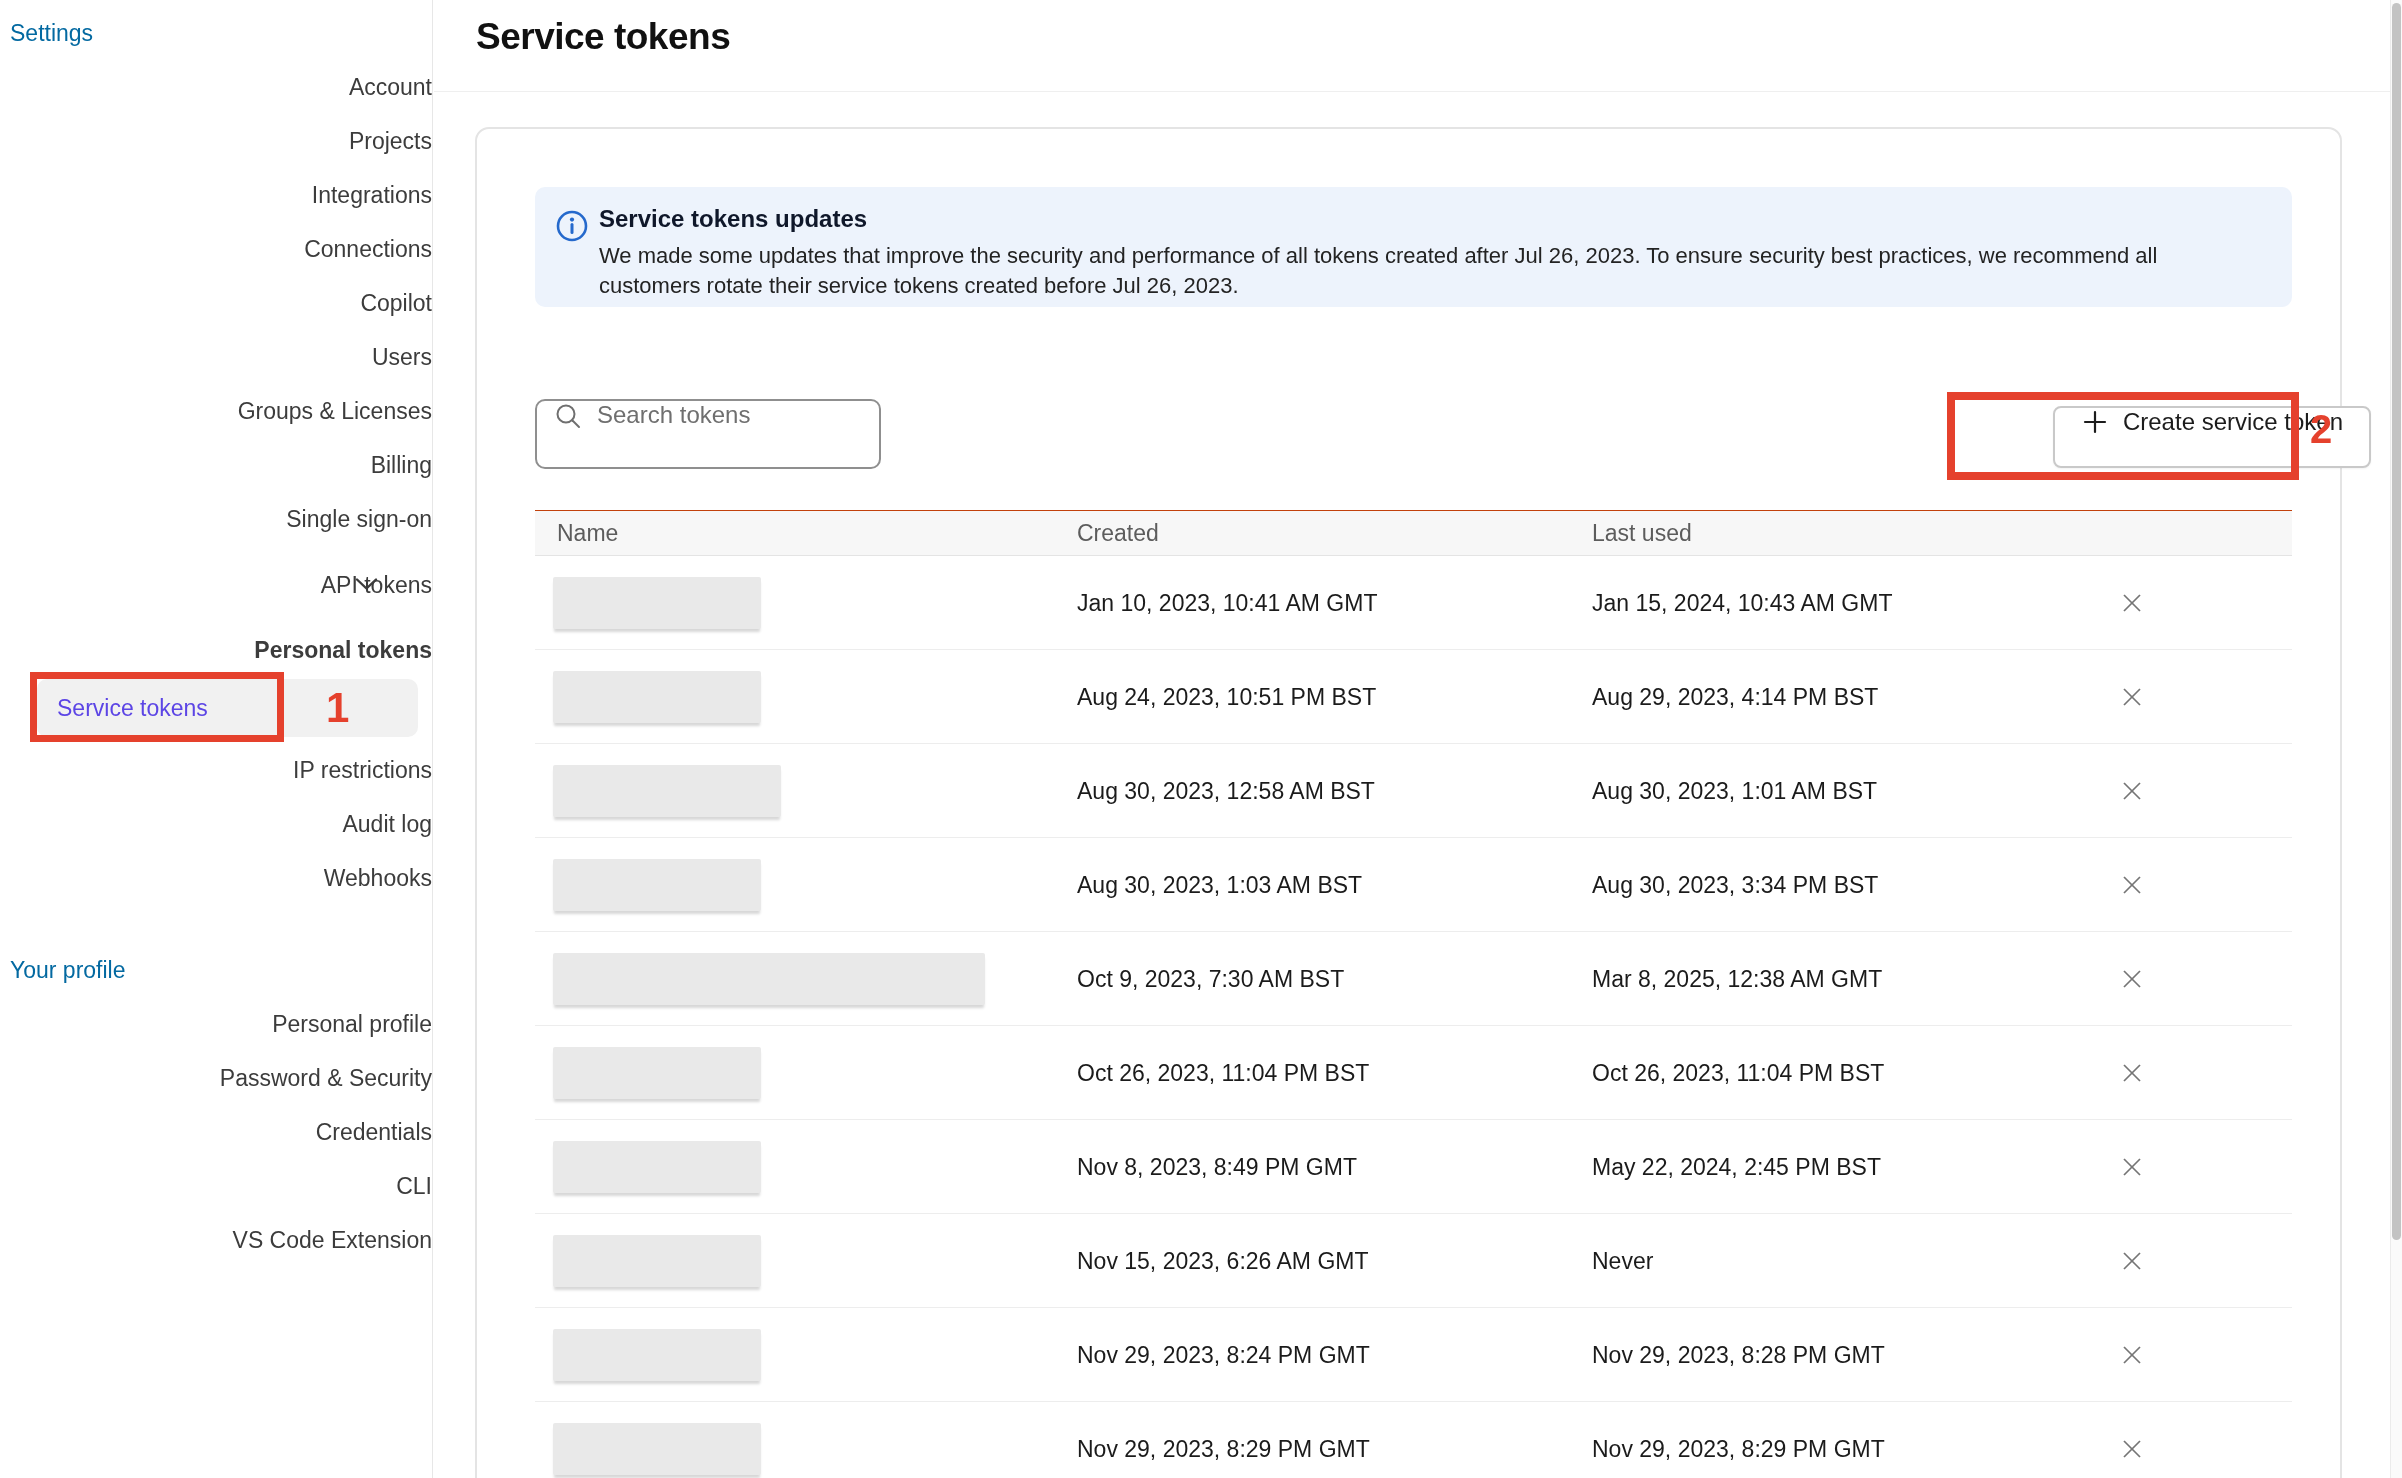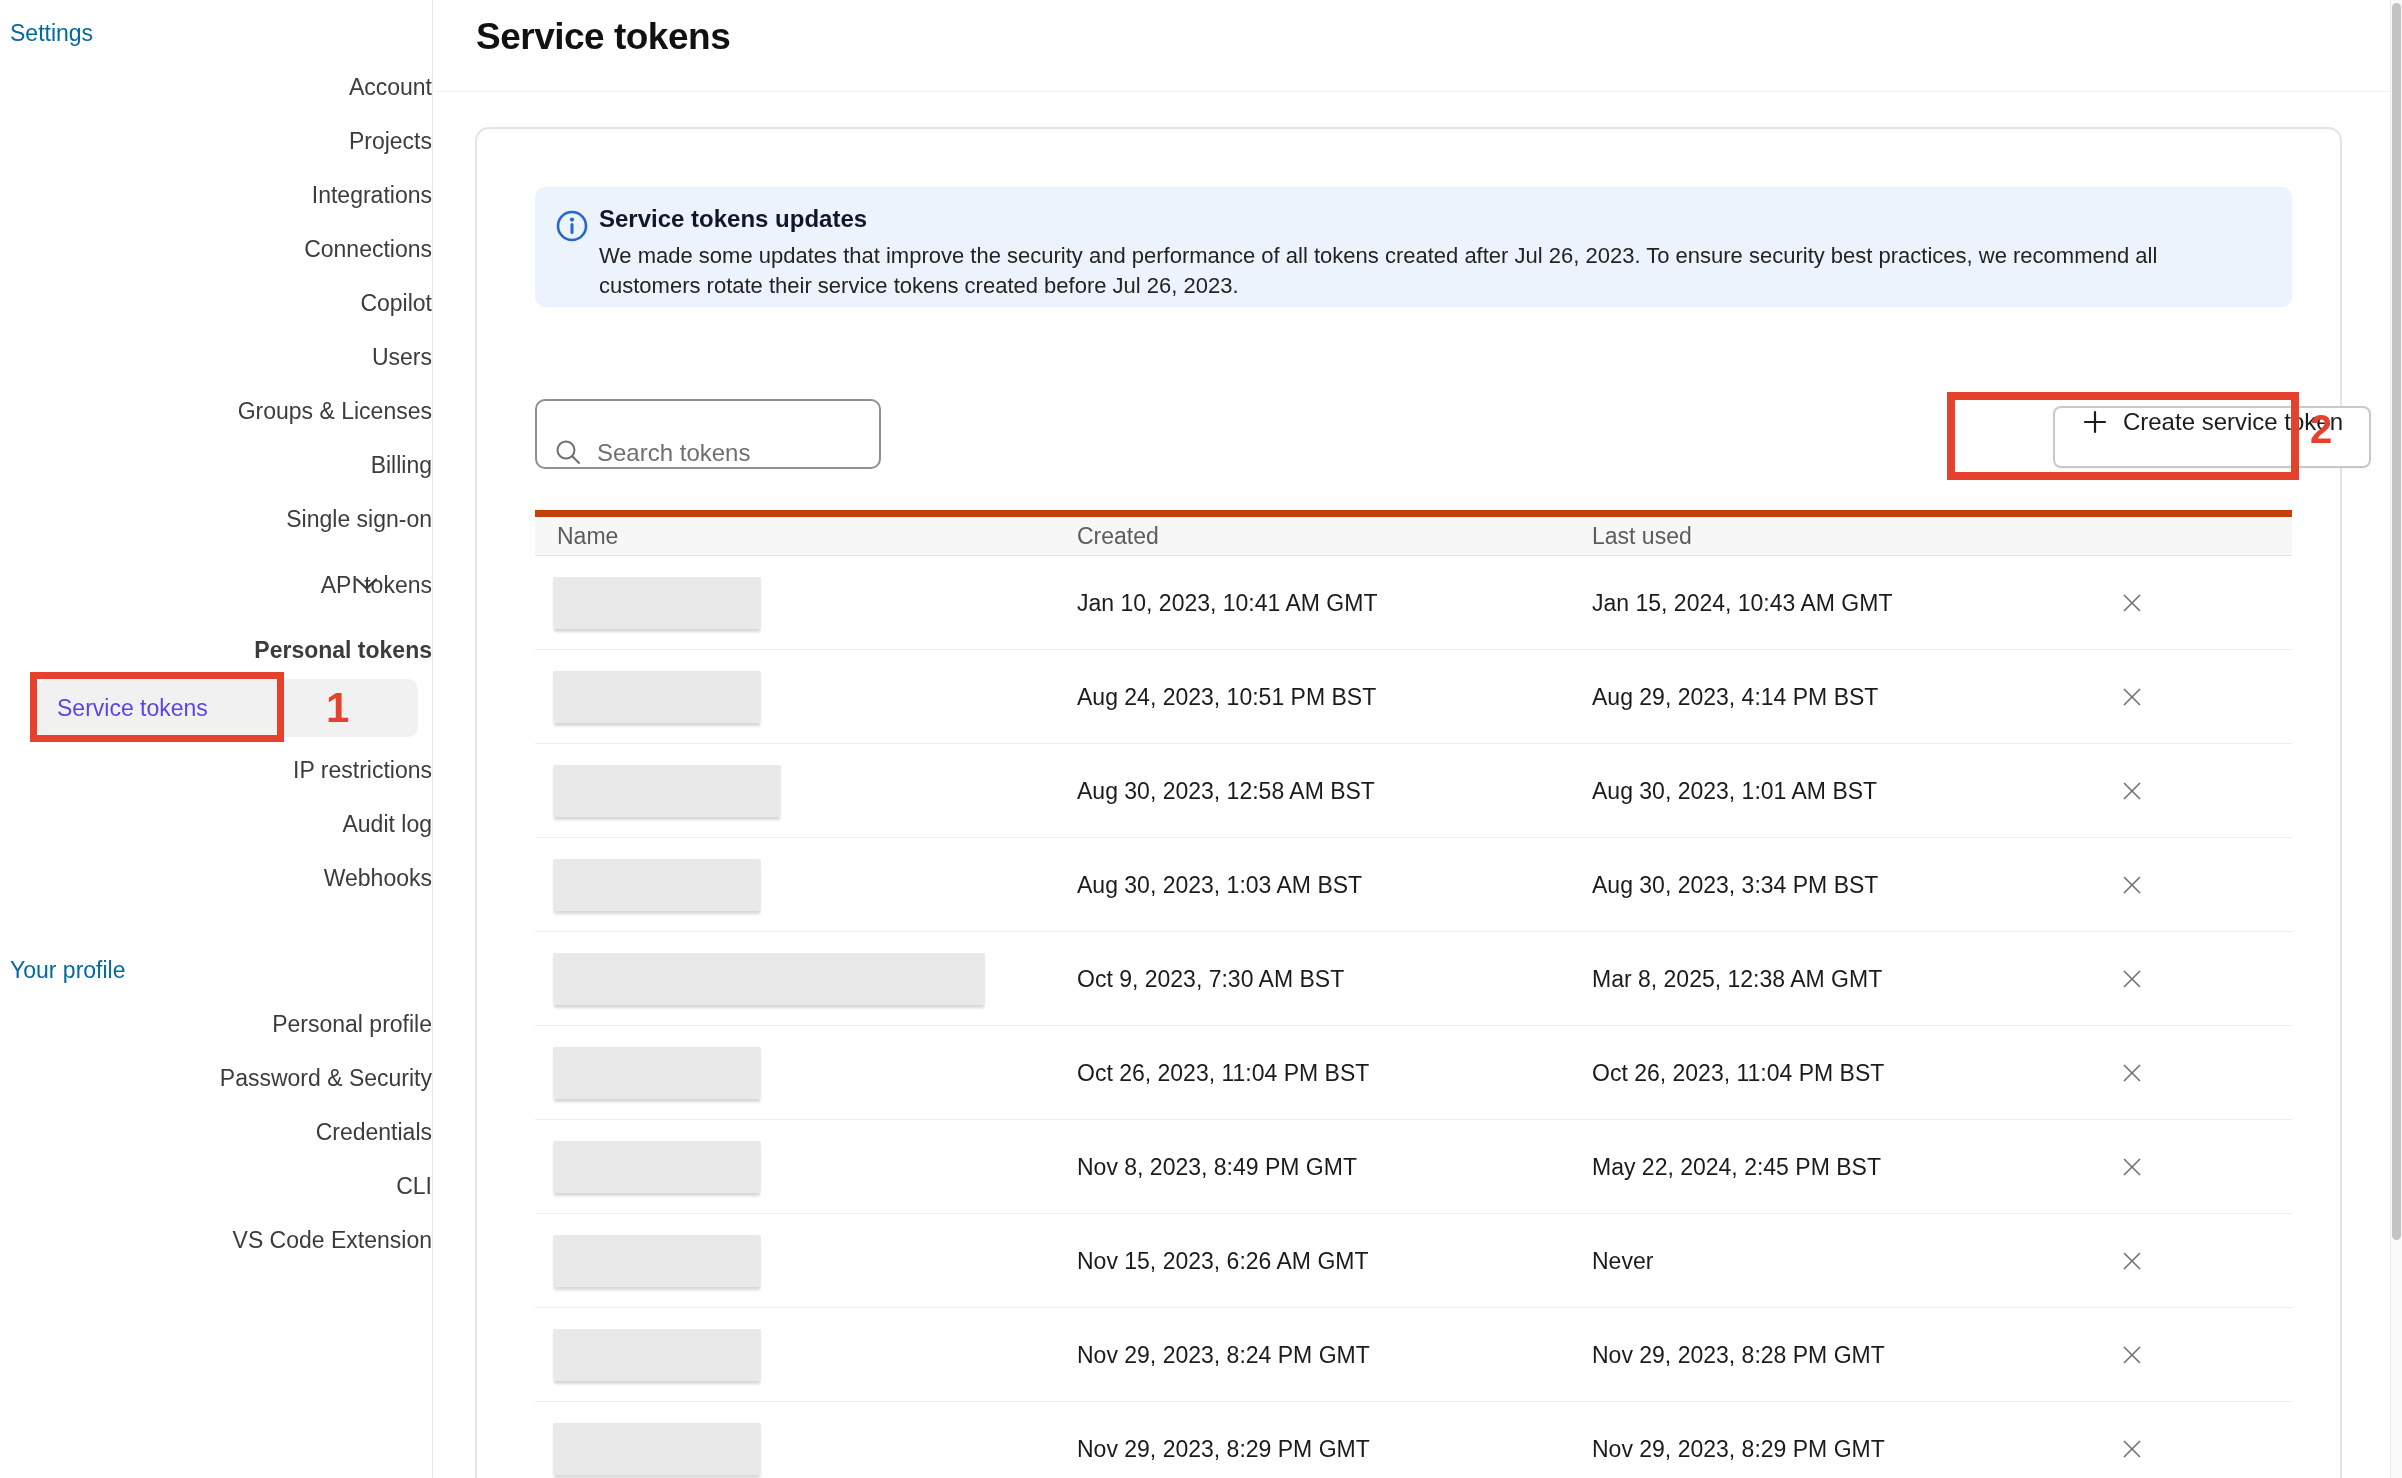--- a/index.html
+++ b/index.html
@@ -74,21 +74,21 @@
     padding:18px 30px 18px 20px;display:flex;
   }
   .banner-icon{width:44px;flex:0 0 44px;padding-top:4px;}
   .banner-title{font-size:24px;font-weight:700;color:#0f172a;margin-bottom:8px;}
   .banner-body{font-size:22px;line-height:30px;color:#232323;max-width:1660px;}
 
   
   .search-box{
     position:absolute;left:58px;top:270px;width:346px;height:70px;
     border:2px solid #8f8f8f;border-radius:10px;background:#fff;
-    display:flex;align-items:flex-end;padding:0 16px;
+    display:flex;align-items:flex-start;padding:0 16px;
   }
   .search-box svg{flex:0 0 auto;margin-right:14px;}
   .search-box input{
     border:none;outline:none;font-size:24px;color:#333;width:100%;
     font-family:"Liberation Sans", sans-serif;background:transparent;
   }
   .search-box input::placeholder{color:#6f6f6f;}
   .red-frame-btn{
     position:absolute;left:1470px;top:263px;width:352px;height:88px;
     border:8px solid var(--red);z-index:3;pointer-events:none;
@@ -101,21 +101,21 @@
     box-shadow:0 1px 2px rgba(0,0,0,0.05);
     font-family:"Liberation Sans", sans-serif;
   }
   .create-btn svg{margin-right:14px;}
   .red-num.n2{left:1833px;top:278px;font-size:40px;}
 
   
   .tokens-table{position:absolute;left:58px;top:381px;width:1757px;}
   .thead{
     position:relative;height:46px;background:#f7f7f7;
-    border-top:7px solid #c2410c;border-bottom:1px solid #e4e4e4;
+    border-top:1px solid #c2410c;border-bottom:1px solid #e4e4e4;
     font-size:23px;color:#5c5c5c;
   }
   .thead span{position:absolute;top:50%;transform:translateY(-50%);}
   .col-name{left:22px;}
   .col-created{left:542px;}
   .col-last{left:1057px;}
   .trow{
     position:relative;height:94px;border-bottom:1px solid #ededed;
     font-size:23px;color:#1b1b1b;
   }

